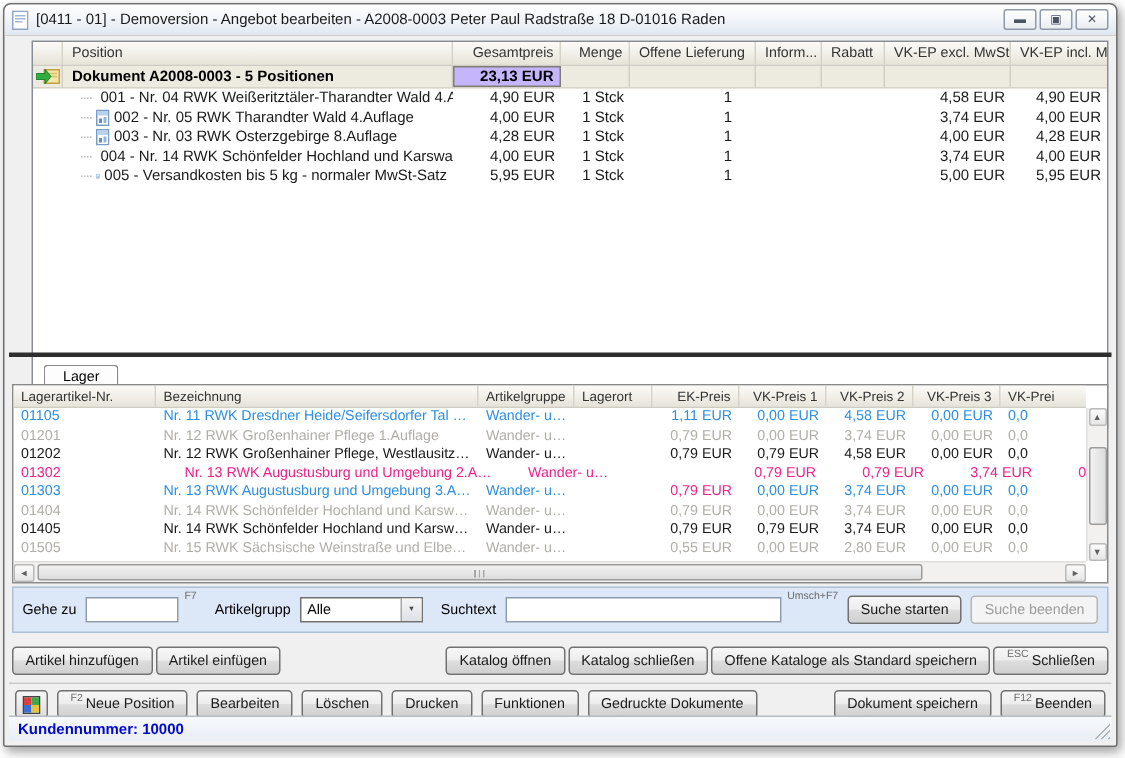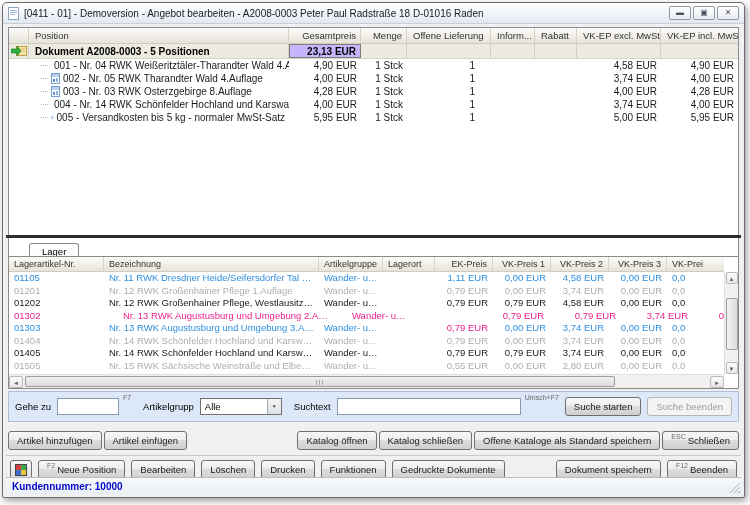--- a/index.html
+++ b/index.html
@@ -14,21 +14,21 @@
               border-bottom:1px solid #CFCFCF; border-radius:5px 5px 0 0; }
   .title-text { font-size:10px; color:#1a1a1a; white-space:nowrap; overflow:hidden; flex:1; }
   .win-controls { display:flex; gap:2px; }
   .win-btn { width:22px; height:14px; border:1px solid #8F9AA6; border-radius:2px;
              background:linear-gradient(#FFFFFF,#E9EDF1); font-size:8px; line-height:12px;
              text-align:center; color:#4A5560; cursor:default; }
   
   .client { position:absolute; top:22px; left:3px; right:3px; bottom:3px; background:#F0F0F0; }
 
   
-  .grid-panel { position:absolute; top:2px; left:2px; right:2px; height:259px;
+  .grid-panel { position:absolute; top:2px; left:15px; right:2px; height:259px;
                 border:1px solid #898C95; background:#fff; display:flex; flex-direction:column; overflow:hidden; }
   .g-header { display:flex; height:16px; background:linear-gradient(#FCFBF8,#EFEDE5 60%,#E6E3D9);
               border-bottom:1px solid #CFCCC2; font-size:9.5px; color:#333; }
   .g-header > div { border-right:1px solid #D6D3C9; padding:2px 4px 0 6px; white-space:nowrap; overflow:hidden; }
   .doc-row { display:flex; height:15px; background:#EDEADF; border-bottom:1px solid #D6D3C9;
              font-size:10px; font-weight:bold; align-items:center; }
   .doc-row > div { border-right:1px solid #D2CFC4; height:100%; display:flex; align-items:center; padding:0 4px 0 6px; }
   .total-cell { justify-content:flex-end; border:1px solid #807E74 !important; background:#c4b5fd; }
   .g-row { display:flex; height:13px; line-height:13px; font-size:10px; color:#1a1a1a; align-items:center; }
   .g-row > div { padding:0 4px 0 6px; white-space:nowrap; overflow:hidden; }

